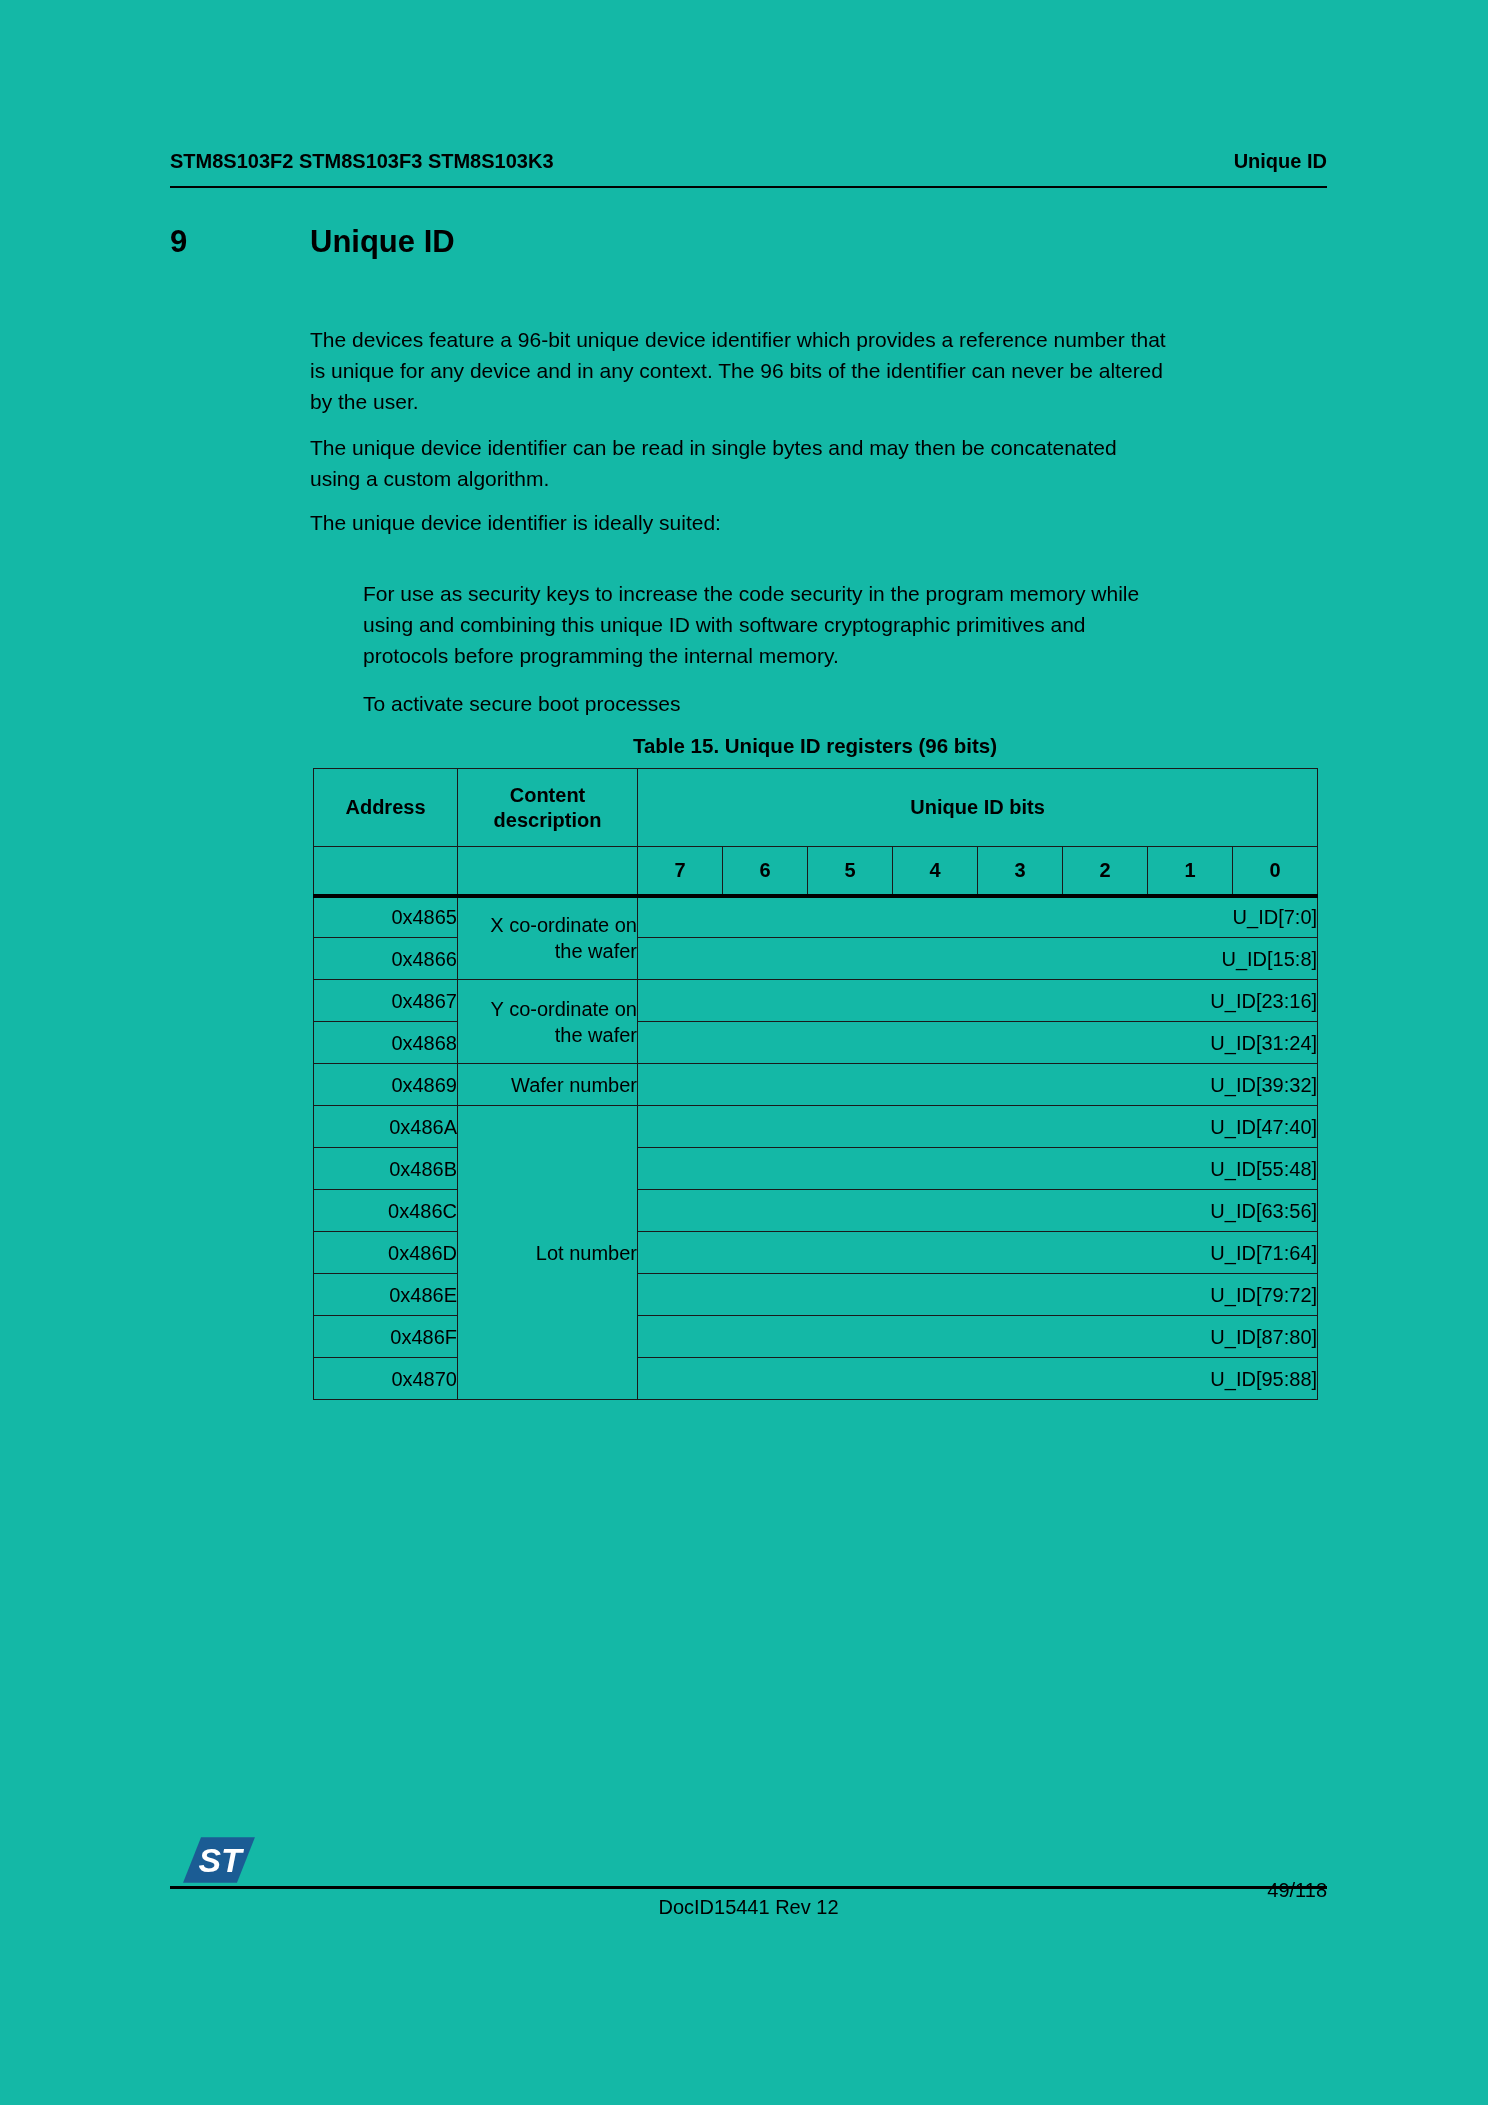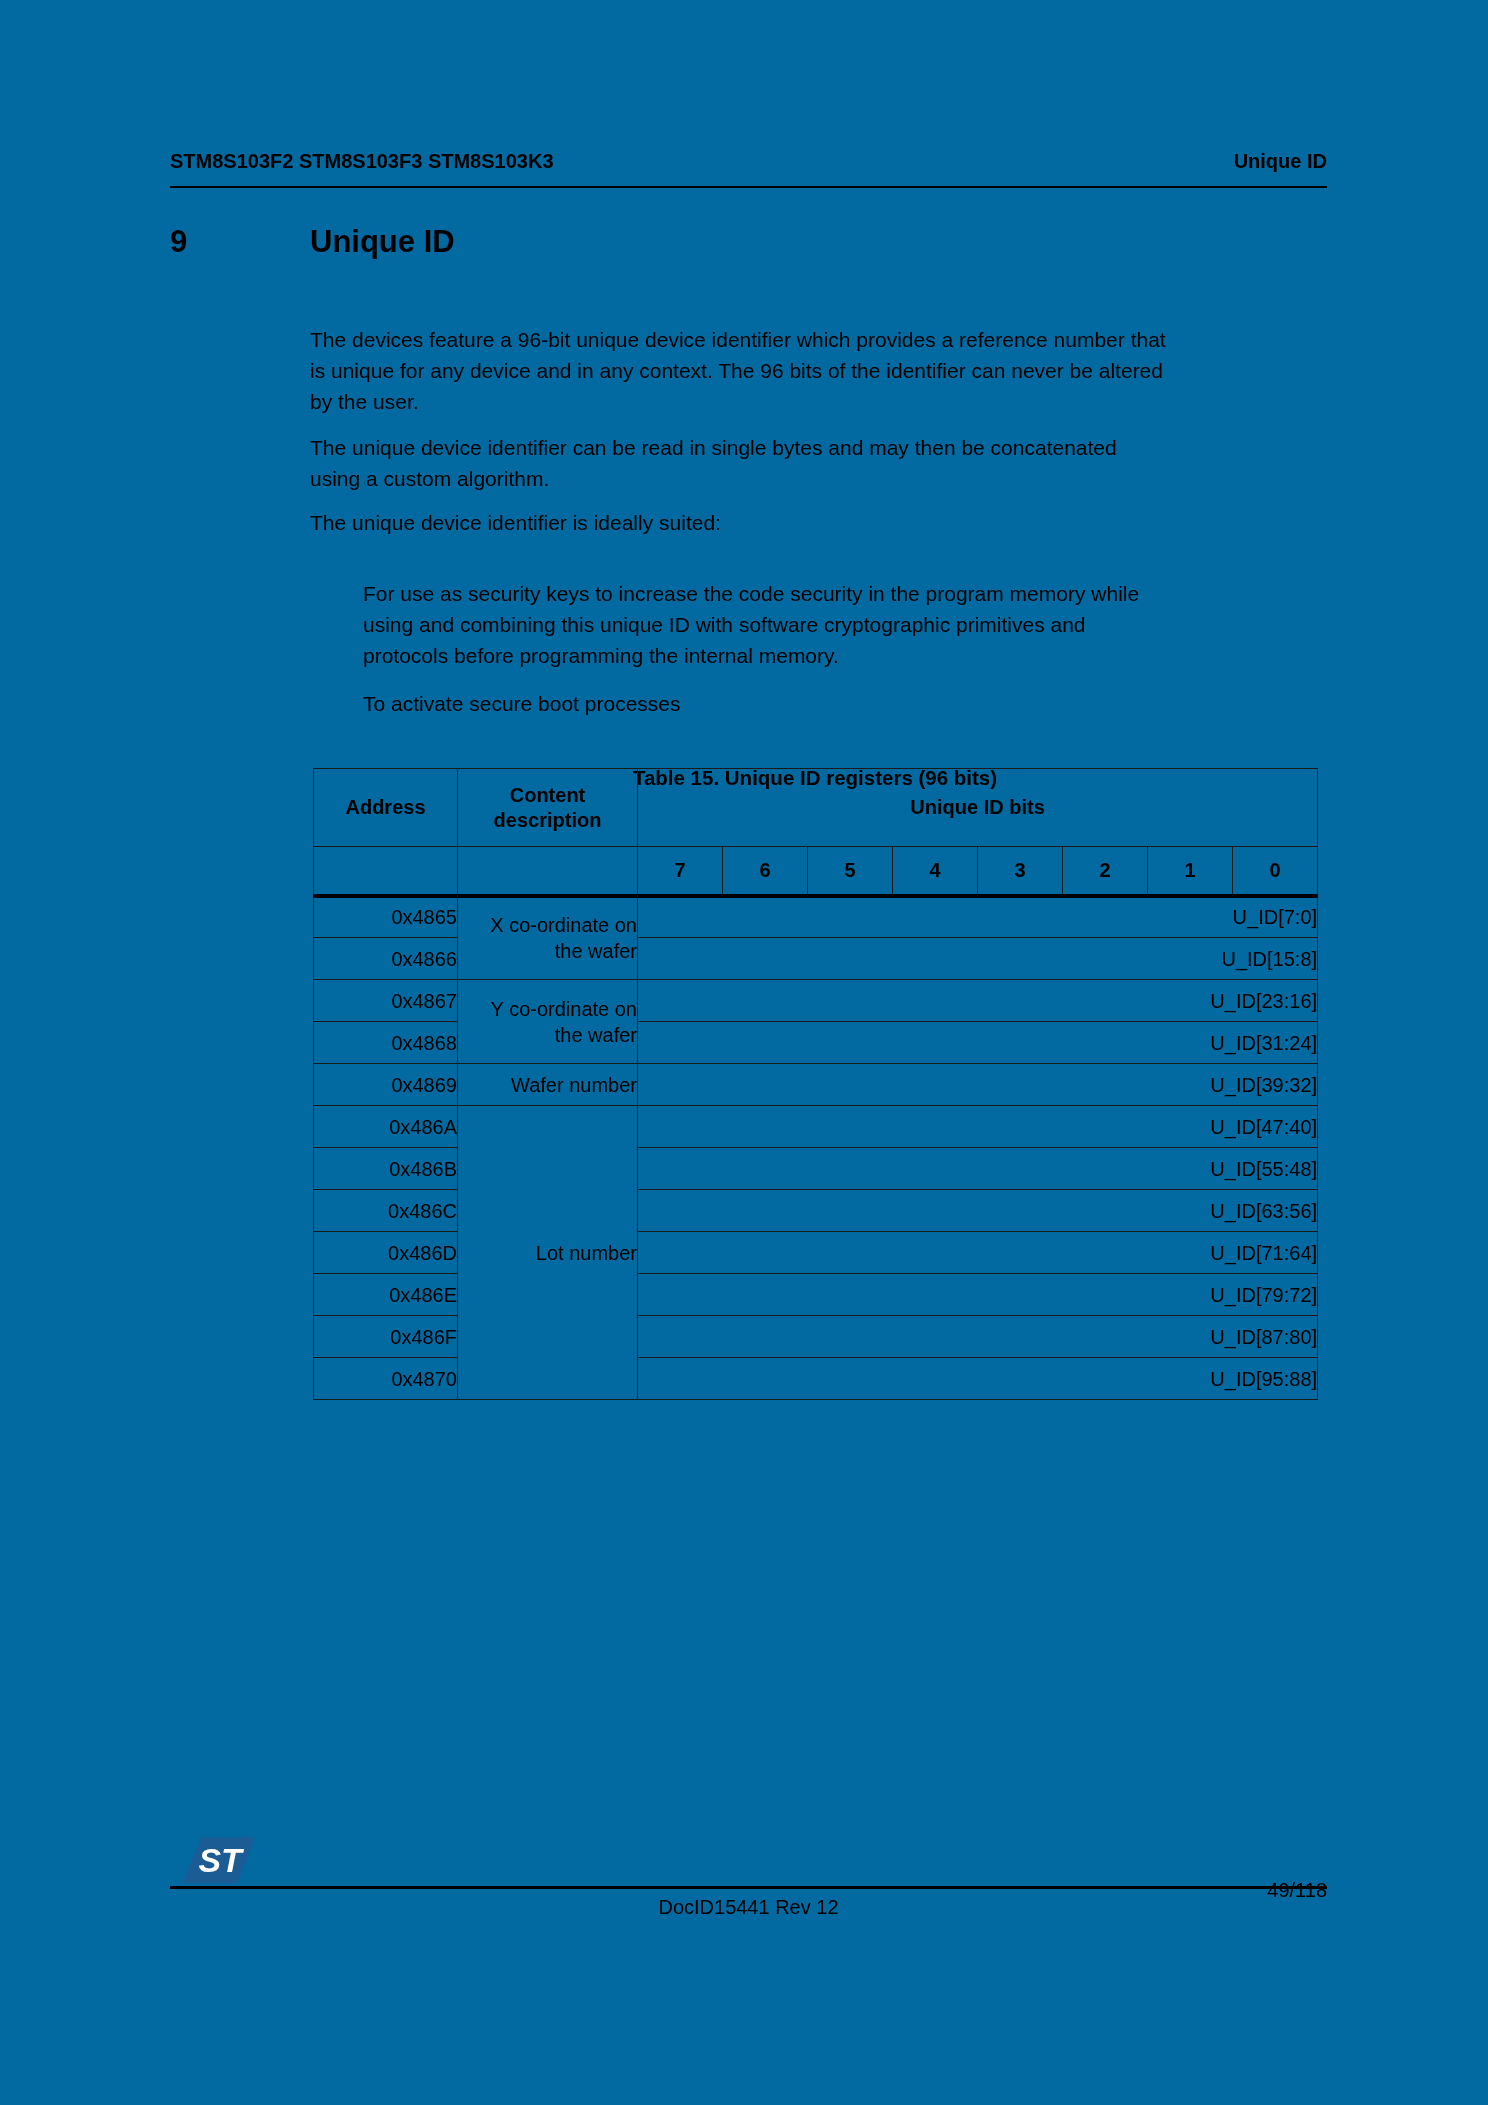--- a/index.html
+++ b/index.html
@@ -1,18 +1,18 @@
 <!DOCTYPE html>
 <html><head>
 <meta charset="utf-8">
 <style>
   * { margin:0; padding:0; box-sizing:border-box; }
   html,body { background:#ffffff; }
   .page {
-    position:relative; width:1488px; height:2105px; background:#0369a1;
+    position:relative; width:1488px; height:2105px; background:#14b8a6;
     font-family:"Liberation Sans", sans-serif; color:#000000; overflow:hidden;
   }
   .content { position:absolute; left:170px; top:0; width:1157px; height:2105px; }
   .abs { position:absolute; }
 
   
   .hdr { top:150px; left:0; width:1157px; display:flex; justify-content:space-between;
          font-size:20px; font-weight:bold; }
   .hdr-rule { top:186px; left:0; width:1157px; height:2px; background:#000; }
 
@@ -25,21 +25,21 @@
   .p1 { top:324px; }
   .p2 { top:432px; }
   .p3 { top:507px; }
   .li { left:193px; width:975px; font-size:21px; line-height:31px; white-space:pre-line; }
   .li1 { top:542px; }
   .li2 { top:578px; }
   .li3 { top:688px; }
 
   
   .tbl-title { top:734px; left:143px; width:1004px; text-align:center;
-               font-size:20.5px; font-weight:bold;margin-top:32px; }
+               font-size:20.5px; font-weight:bold; }
   .uid-table { top:768px; left:143px; }
   table { border-collapse:collapse; table-layout:fixed; width:1004px; }
   th, td { border:1.5px solid #1a1a1a; overflow:hidden; }
   col.c-addr { width:144px; } col.c-desc { width:180px; } col.c-bit { width:85px; }
   tr.hrow1 th { height:78px; font-size:20px; font-weight:bold; text-align:center; vertical-align:middle; line-height:25px; }
   tr.hrow2 th { height:49px; font-size:20px; font-weight:bold; text-align:center; vertical-align:middle;
                 border-bottom:4px solid #000; }
   tr.brow td { height:42px; font-size:20px; vertical-align:middle; line-height:26px; }
   td.addr { text-align:right; padding-left:10px; }
   td.desc { text-align:right; padding-left:10px; }

